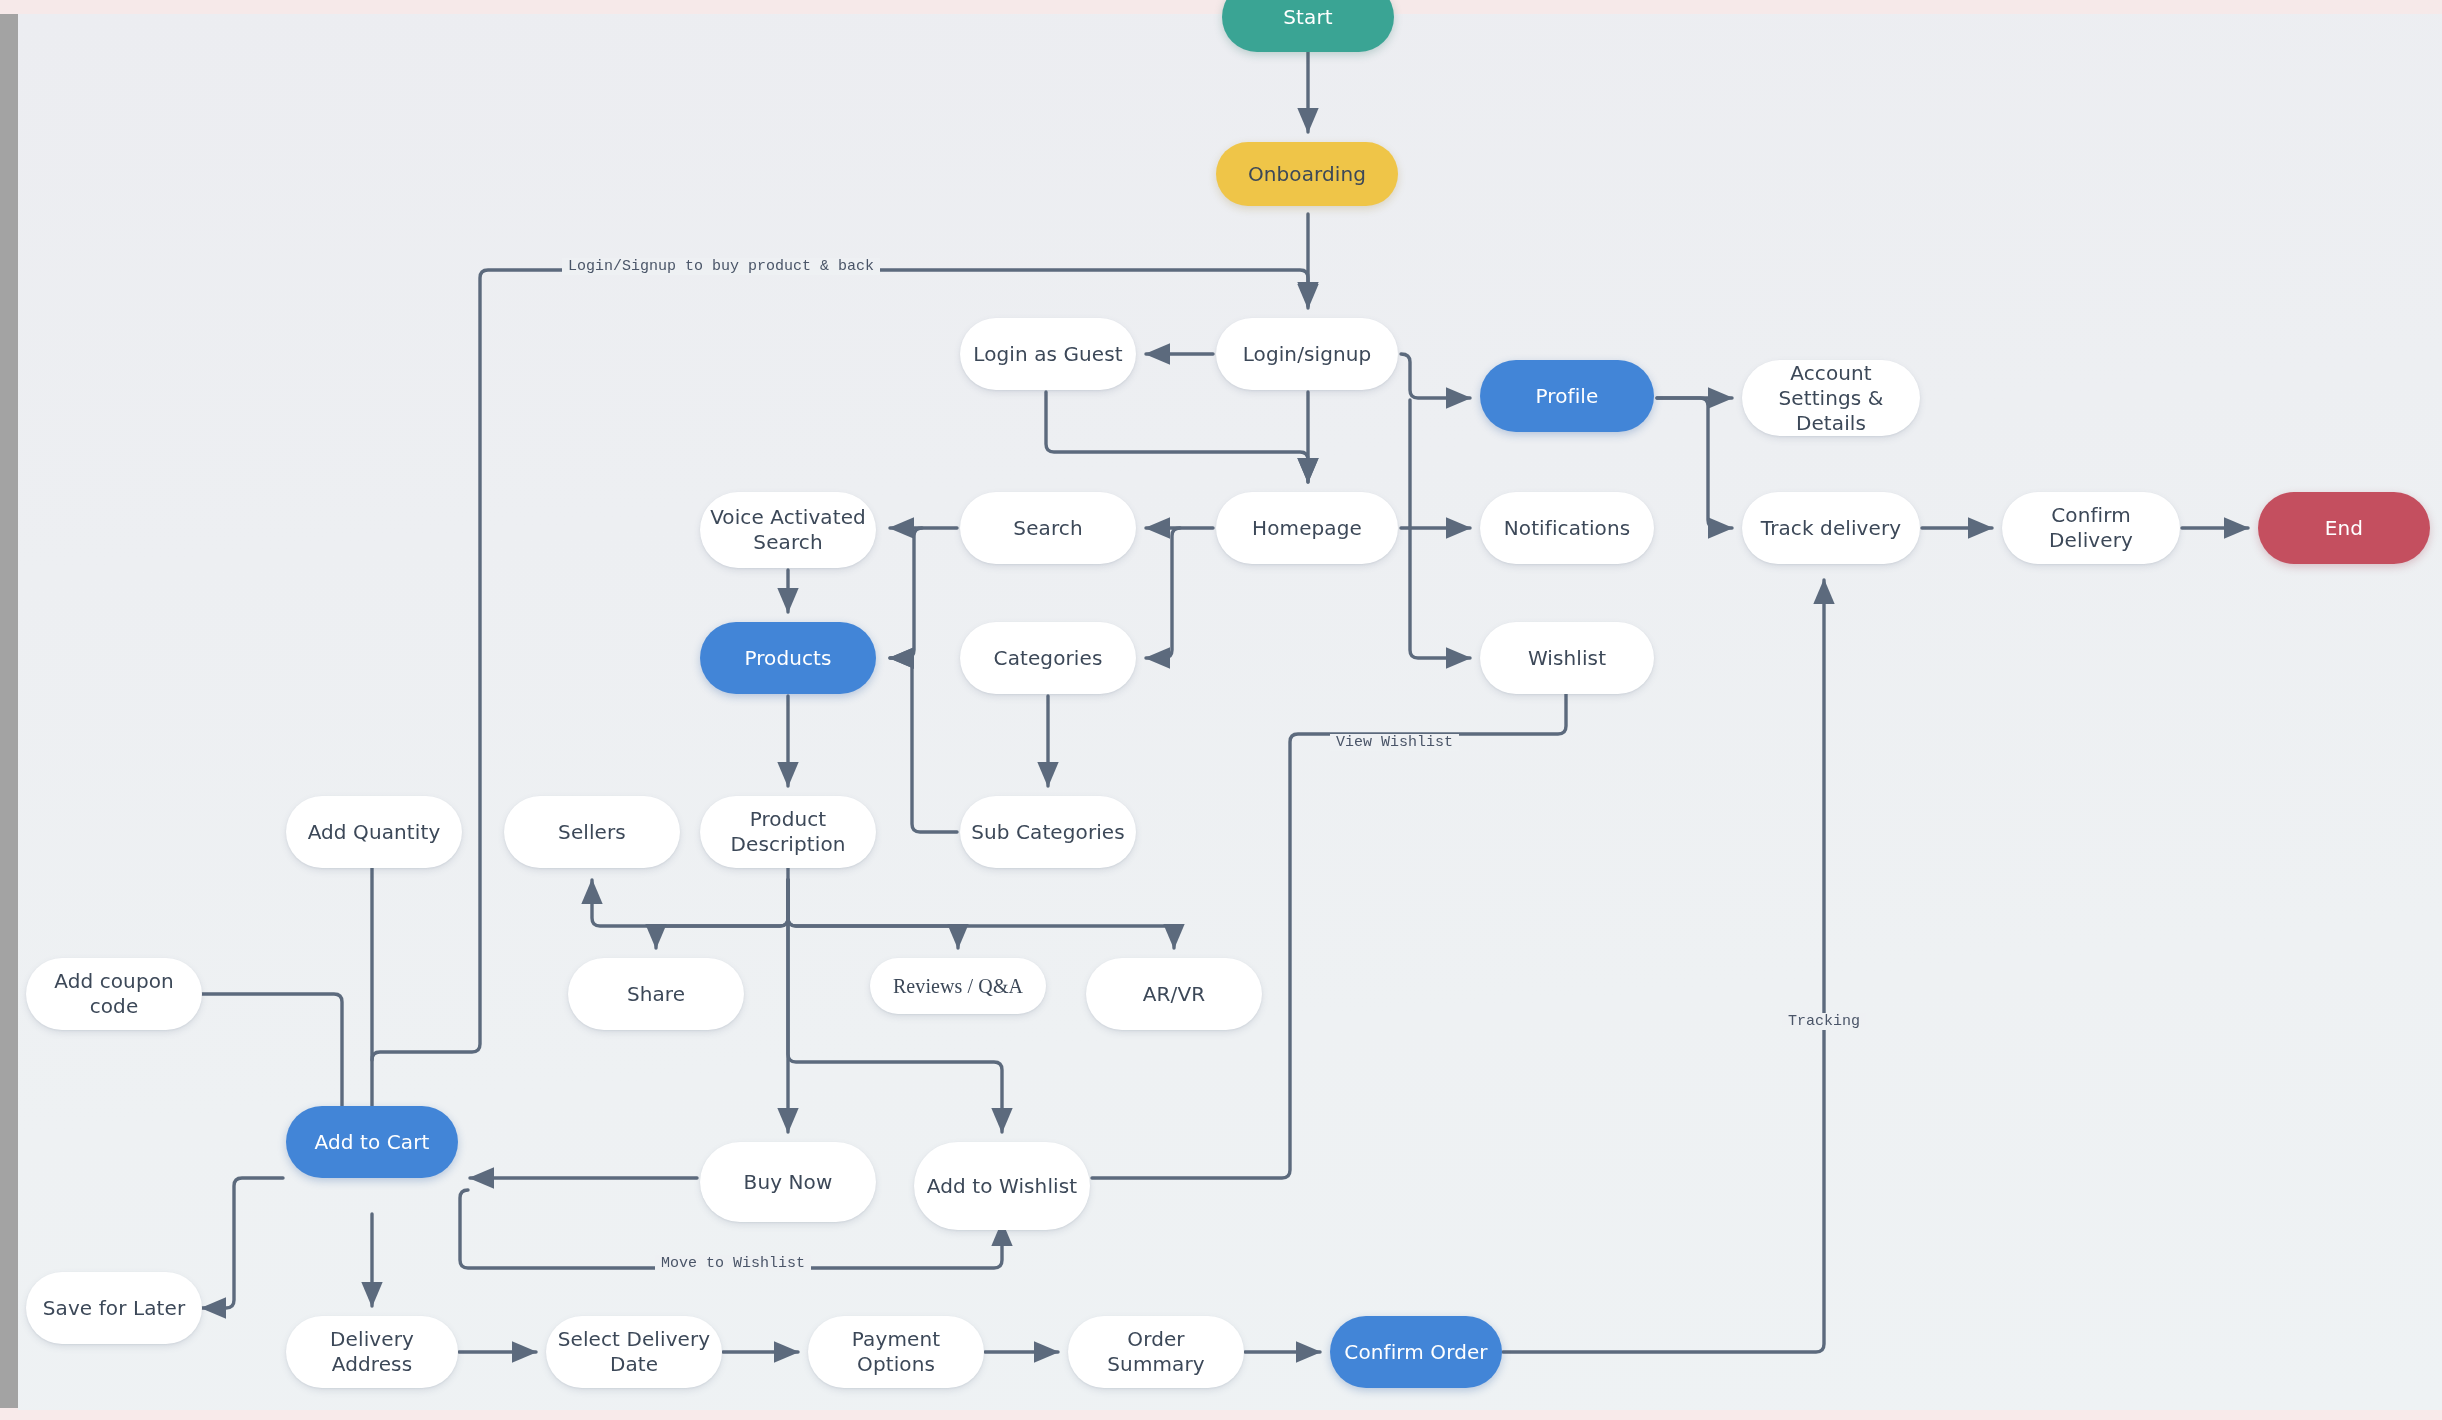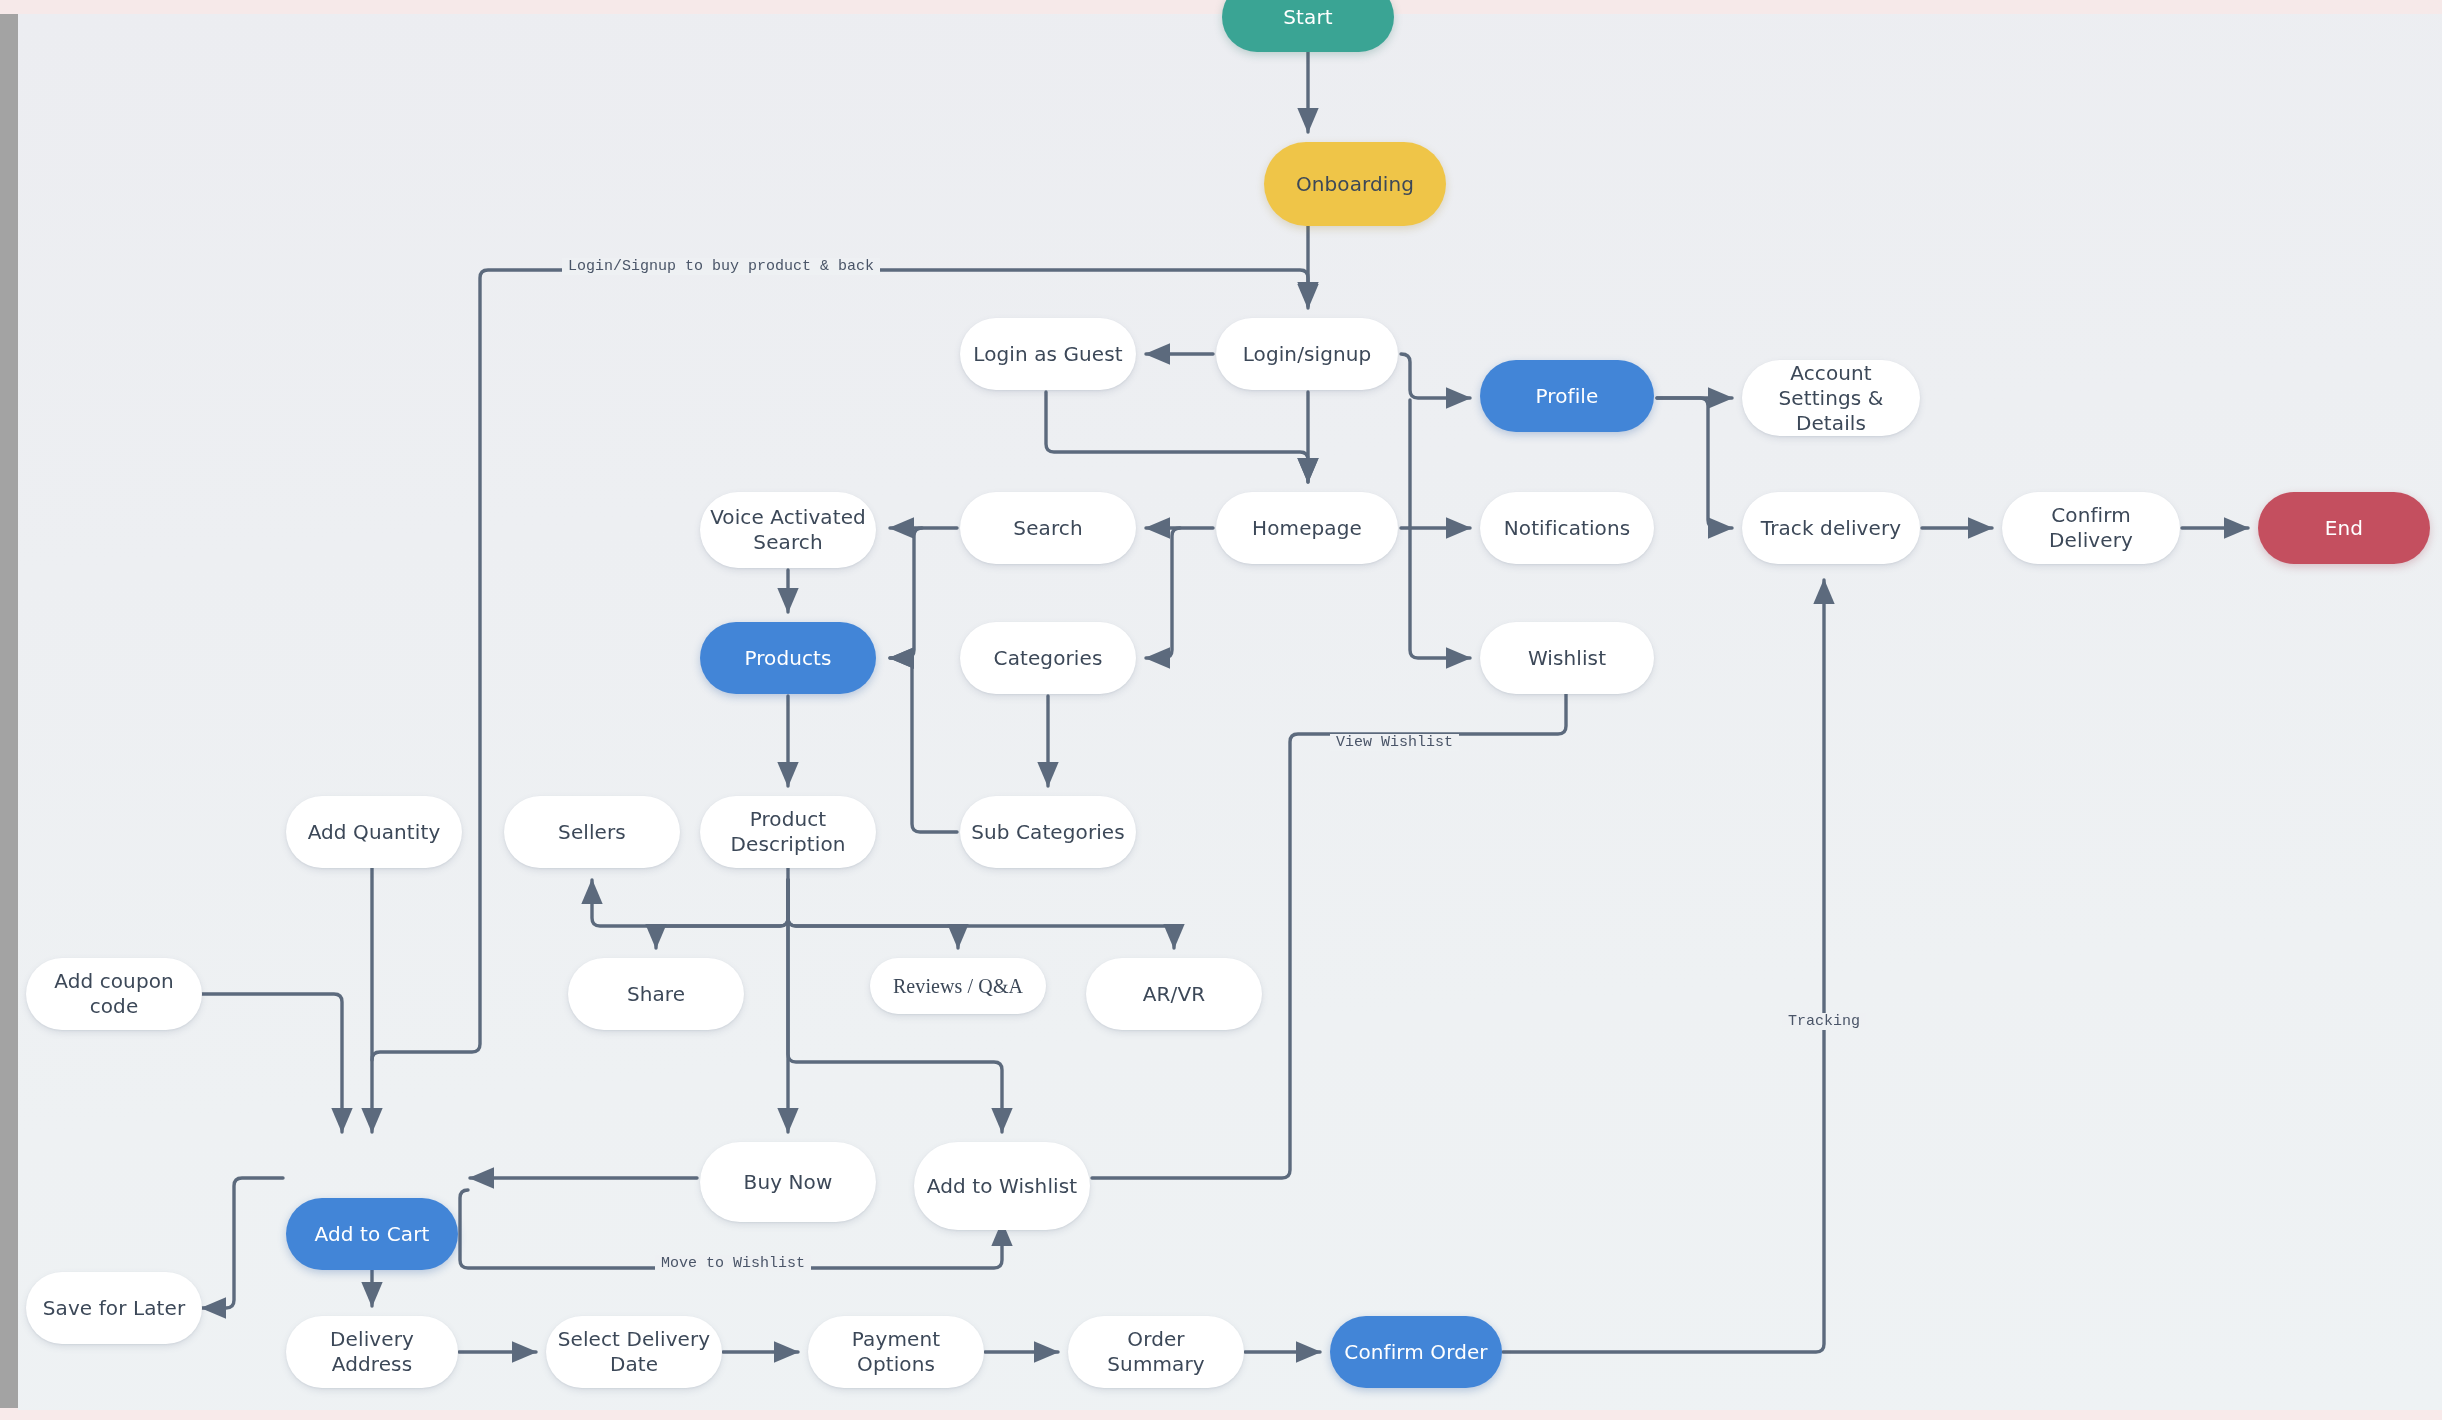--- a/index.html
+++ b/index.html
@@ -167,21 +167,21 @@
       <path d="M1245,1352 L1320,1352"></path>
 
       <path d="M1503,1352 L1816,1352 Q1824,1352 1824,1344 L1824,580"></path>
     </g>
   </svg>
 
   <div id="nodes-layer">
       <div class="node green accent" style="left: 1222px; top: -18px; width: 172px; height: 70px;">
         <span>Start</span>
       </div>
-      <div class="node yellow accent" style="left: 1264px; top: 142px; width: 182px; height: 84px;">
+      <div class="node yellow accent" style="left: 1216px; top: 142px; width: 182px; height: 64px;">
         <span>Onboarding</span>
       </div>
       <div class="node white" style="left: 1216px; top: 318px; width: 182px; height: 72px;">
         <span>Login/signup</span>
       </div>
       <div class="node white" style="left: 960px; top: 318px; width: 176px; height: 72px;">
         <span>Login as Guest</span>
       </div>
       <div class="node blue accent" style="left: 1480px; top: 360px; width: 174px; height: 72px;">
         <span>Profile</span>
@@ -236,21 +236,21 @@
       </div>
       <div class="node white" style="left: 870px; top: 958px; width: 176px; height: 56px; font-family: Liberation Serif, serif;">
         <span>Reviews / Q&amp;A</span>
       </div>
       <div class="node white" style="left: 1086px; top: 958px; width: 176px; height: 72px;">
         <span>AR/VR</span>
       </div>
       <div class="node white" style="left: 26px; top: 958px; width: 176px; height: 72px;">
         <span>Add coupon code</span>
       </div>
-      <div class="node blue accent" style="left: 286px; top: 1198px; width: 172px; height: 72px;">
+      <div class="node blue accent" style="left: 286px; top: 1106px; width: 172px; height: 72px;">
         <span>Add to Cart</span>
       </div>
       <div class="node white" style="left: 700px; top: 1142px; width: 176px; height: 80px;">
         <span>Buy Now</span>
       </div>
       <div class="node white" style="left: 914px; top: 1142px; width: 176px; height: 88px;">
         <span>Add to Wishlist</span>
       </div>
       <div class="node white" style="left: 26px; top: 1272px; width: 176px; height: 72px;">
         <span>Save for Later</span>

